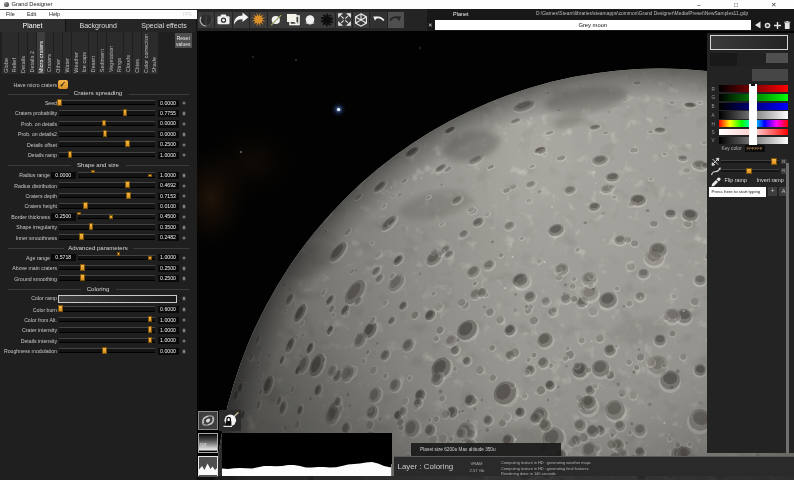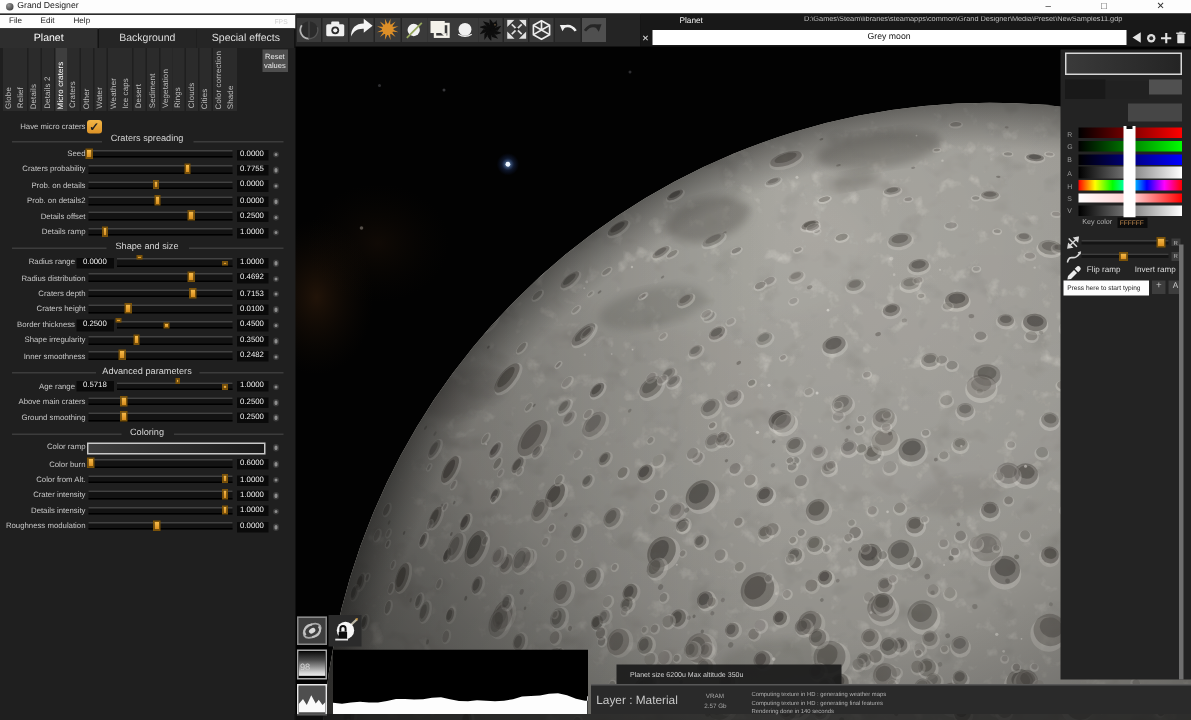--- a/index.html
+++ b/index.html
@@ -1818,19 +1818,19 @@
       </svg>
     </div>
   <div id="histo"><svg width="170" height="43" viewBox="0 0 170 43">
         <rect width="170" height="43" fill="#000"></rect>
         <polygon points="0,43 0,35.5 6,36.1 12,35.3 18,34.9 24,35.3 30,35.4 36,34.3 42,33.0 48,33.0 54,33.3 60,33.1 66,32.1 72,31.9 78,33.1 84,34.4 90,34.5 96,33.9 102,34.1 108,34.5 114,34.2 120,33.1 126,31.4 132,31.0 138,30.6 144,29.5 150,29.1 156,30.5 162,32.9 168,34.2 174,34.2 169.5,31 169.5,43" fill="#fdfdfd"></polygon>
       </svg></div>
 
   <div style="left:196px;top:475.6px;width:598px;height:4.4px;background:rgba(22,22,22,0.7)"></div>
   <div id="tooltip">Planet size 6200u Max altitude 350u</div>
   <div id="status">
-    <div id="layer">Layer : Material</div>
+    <div id="layer">Layer : Coloring</div>
     <div id="vram1">VRAM</div>
     <div id="vram2">2.57 Gb</div>
     <div class="sline" style="top:3.6px">Computing texture in HD : generating weather maps</div>
     <div class="sline" style="top:8.8px">Computing texture in HD : generating final features</div>
     <div class="sline" style="top:14px">Rendering done in 140 seconds</div>
   </div>
 </div>
 </body></html>

